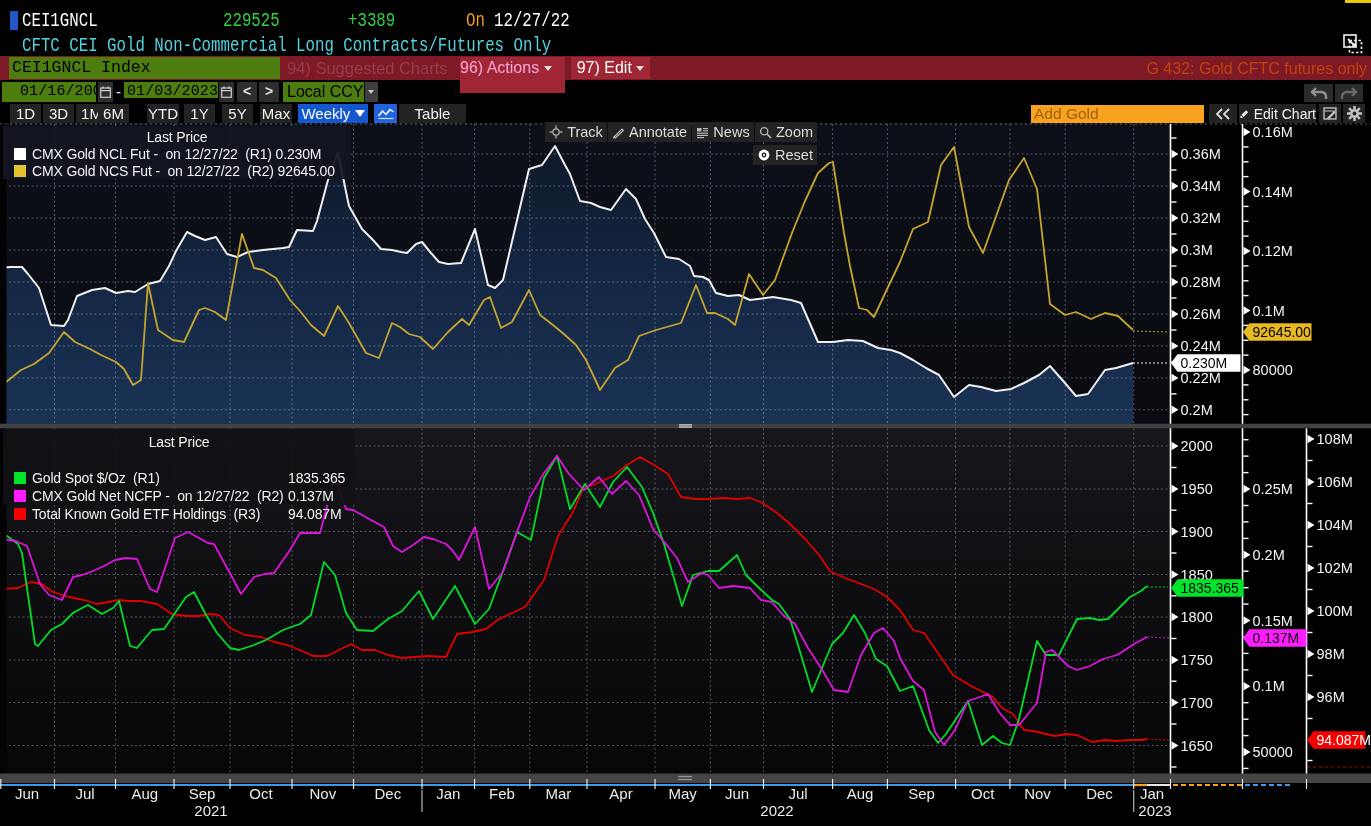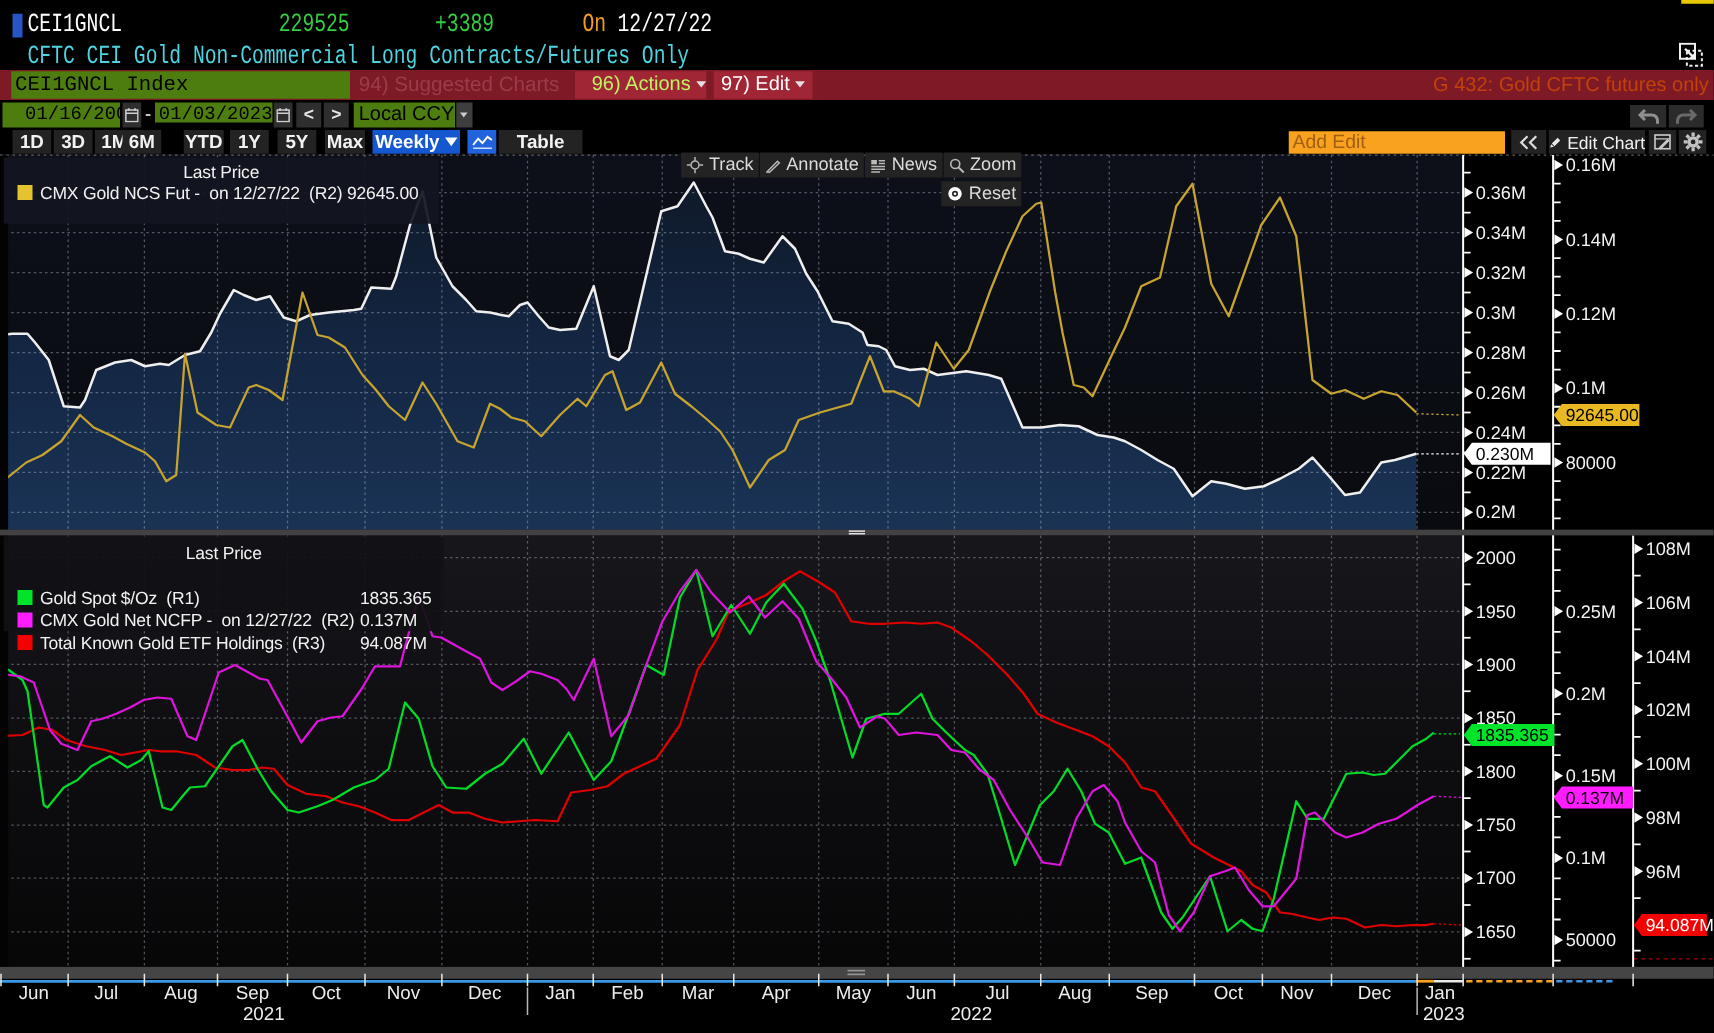--- a/index.html
+++ b/index.html
@@ -2,21 +2,21 @@
 <html><head><meta charset="utf-8">
 <style>
 * { margin:0; padding:0; box-sizing:border-box; }
 html,body { width:1371px; height:826px; background:#000; overflow:hidden;
   font-family:"Liberation Sans",sans-serif; }
 .abs { position:absolute; }
 .mono { font-family:"Liberation Mono",monospace; }
 .hdr { font-size:21px; white-space:pre; transform:scaleX(0.75); transform-origin:0 0; }
 .obox { background:#4d7c0f; color:#000; }
 .gbtn { background:#2e2e2e; color:#e6e6e6; }
-.tab { background:#232323; color:#f2f2f2; font-size:15px; font-weight:700;
+.tab { background:#232323; color:#f2f2f2; font-size:15px; font-weight:400;
   display:flex; align-items:center; justify-content:center; top:104px; height:19px; }
 .tbtn { background:#232323; color:#dcdcdc; font-size:14.5px; display:flex; align-items:center;
   height:20px; top:122px; z-index:5; }
 .leg { z-index:4; font-size:14px; color:#f2f2f2; letter-spacing:-0.15px; }
 .lrow { display:flex; align-items:center; height:14.5px; white-space:pre; }
 .sw { width:12px; height:12px; margin:0 6px 0 0; flex:none; }
 </style></head>
 <body>
 
 <div class="abs" style="left:10px;top:11px;width:8px;height:19px;background:#2457c5"></div>
@@ -31,21 +31,21 @@
       <rect x="6.5" y="6.5" width="12" height="12" fill="none" stroke="#f0f0f0" stroke-width="1.6" stroke-dasharray="2.5 2"></rect>
       <line x1="5" y1="5" x2="12.5" y2="12.5" stroke="#f0f0f0" stroke-width="1.8"></line>
       <polygon points="13.5,13.5 8.5,12.3 12.3,8.5" fill="#f0f0f0"></polygon>
     </svg></div>
 
 <div class="abs mono hdr" style="left:22px;top:34px;color:#4ed3e0">CFTC CEI Gold Non-Commercial Long Contracts/Futures Only</div>
 
 <div class="abs" style="left:0;top:56px;width:1371px;height:24px;background:#7d1a26"></div>
 <div class="abs obox mono" style="left:9px;top:57px;width:271px;height:22px;font-size:16.5px;line-height:22px;padding-left:3px">CEI1GNCL Index</div>
 <div class="abs" style="left:287px;top:57px;height:22px;line-height:23px;font-size:16.5px;color:#9e3b49">94) Suggested Charts</div>
-<div class="abs" style="left:460px;top:57px;width:105px;height:22px;background:#a02535;color:#bef264;font-size:16px;line-height:22px;text-align:right">96) Actions <span style="display:inline-block;width:0;height:0;border-left:4px solid transparent;border-right:4px solid transparent;border-top:5px solid #e0e0e0;vertical-align:2px"></span></div>
+<div class="abs" style="left:460px;top:57px;width:105px;height:36px;background:#a02535;color:#f9a8d4;font-size:16px;line-height:22px;text-align:left">96) Actions <span style="display:inline-block;width:0;height:0;border-left:4px solid transparent;border-right:4px solid transparent;border-top:5px solid #e0e0e0;vertical-align:2px"></span></div>
 <div class="abs" style="left:571px;top:57px;width:79px;height:22px;background:#a02535;color:#fff;font-size:16px;line-height:22px;text-align:center">97) Edit <span style="display:inline-block;width:0;height:0;border-left:4px solid transparent;border-right:4px solid transparent;border-top:5px solid #e0e0e0;vertical-align:2px"></span></div>
 <div class="abs" style="right:4px;top:57px;height:22px;line-height:23px;font-size:16px;color:#c2410c">G 432: Gold CFTC futures only</div>
 
 <div class="abs obox mono" style="left:2px;top:82px;width:94px;height:20px;font-size:15px;line-height:20px;padding-left:18px;letter-spacing:0.1px">01/16/2000</div>
 <div class="abs gbtn" style="left:98px;top:82px;width:15px;height:20px;display:flex;align-items:center;justify-content:center">
     <svg width="11" height="12" viewBox="0 0 11 12">
       <rect x="0.7" y="2" width="9.6" height="9.3" fill="none" stroke="#cfcfcf" stroke-width="1.2"></rect>
       <line x1="0.7" y1="4.6" x2="10.3" y2="4.6" stroke="#cfcfcf" stroke-width="1.2"></line>
       <line x1="3" y1="0.6" x2="3" y2="2.6" stroke="#cfcfcf" stroke-width="1.4"></line>
       <line x1="8" y1="0.6" x2="8" y2="2.6" stroke="#cfcfcf" stroke-width="1.4"></line>
@@ -87,21 +87,21 @@
 <div class="abs tab" style="left:222px;width:31px">5Y</div>
 <div class="abs tab" style="left:260px;width:32px">Max</div>
 <div class="abs tab" style="left:298px;width:70px;background:#1557cf;color:#fff">Weekly&nbsp;<span style="display:inline-block;width:0;height:0;border-left:5.5px solid transparent;border-right:5.5px solid transparent;border-top:7px solid #fff"></span></div>
 <div class="abs tab" style="left:374px;width:23px;background:#2063dd">
     <svg width="18" height="13" viewBox="0 0 18 13">
       <polyline points="1.5,9 5.5,4 9,7.5 13,2.5 16.5,5" fill="none" stroke="#ffffff" stroke-width="1.5"></polyline>
       <line x1="1.5" y1="11.5" x2="16.5" y2="11.5" stroke="#cfe0ff" stroke-width="1.2"></line>
     </svg>
   </div>
 <div class="abs tab" style="left:399px;width:67px">Table</div>
-<div class="abs" style="left:1031px;top:105px;width:173px;height:17.5px;background:#f8a21f;color:#a05f12;font-size:15.5px;line-height:17px;padding-left:3px">Add Edit</div>
+<div class="abs" style="left:1031px;top:105px;width:173px;height:17.5px;background:#f8a21f;color:#a05f12;font-size:15.5px;line-height:17px;padding-left:3px">Add Gold</div>
 <div class="abs" style="left:1209px;top:104px;width:28px;height:19px;background:#232323;display:flex;align-items:center;justify-content:center">
     <svg width="16" height="12" viewBox="0 0 16 12">
       <path d="M7 1 L2 6 L7 11 M14 1 L9 6 L14 11" fill="none" stroke="#dcdcdc" stroke-width="1.8"></path>
     </svg>
   </div>
 <div class="abs" style="left:1239px;top:104px;width:77px;height:19px;background:#232323;color:#f2f2f2;font-size:14px;white-space:nowrap;display:flex;align-items:center"><svg width="15" height="14" viewBox="0 0 15 14">
       <path d="M1.5 12.5 L2.7 8.8 L5.7 11.8 Z" fill="#e8e8e8"></path>
       <path d="M3.4 8.2 L9.8 1.8 L12.7 4.7 L6.3 11.1 Z" fill="#e8e8e8"></path>
     </svg>&nbsp;Edit Chart</div>
 <div class="abs" style="left:1319px;top:104px;width:22px;height:19px;background:#232323;display:flex;align-items:center;justify-content:center">
@@ -439,20 +439,21 @@
       <line x1="8" y1="8" x2="12" y2="12" stroke="#b9b9b9" stroke-width="1.6"></line>
     </svg>&nbsp;Zoom</div>
 <div class="abs tbtn" style="left:753px;top:145px;width:64px;justify-content:center"><svg width="14" height="14" viewBox="0 0 14 14">
       <circle cx="7" cy="7" r="5.4" fill="#ffffff"></circle>
       <circle cx="7" cy="7" r="2.4" fill="#232323"></circle>
       <circle cx="7" cy="7" r="1.1" fill="#ffffff"></circle>
     </svg>&nbsp;Reset</div>
 
 <div class="abs leg" style="left:3px;top:126px;width:348px;height:53px;background:rgba(19,22,32,0.93)">
 <div style="text-align:center;font-size:14px;padding-top:3px">Last Price</div>
+<div class="lrow" style="margin:2px 0 0 11px"><span class="sw" style="background:#fff"></span>CMX Gold NCL Fut -&nbsp;&nbsp;on 12/27/22&nbsp;&nbsp;(R1)&nbsp;0.230M</div>
 <div class="lrow" style="margin:2px 0 0 11px"><span class="sw" style="background:#e3c330"></span>CMX Gold NCS Fut -&nbsp;&nbsp;on 12/27/22&nbsp;&nbsp;(R2)&nbsp;92645.00</div>
 </div>
 <div class="abs leg" style="left:3px;top:429px;width:352px;height:76px;background:rgba(17,17,22,0.93)">
 <div style="text-align:center;font-size:14px;padding-top:4.5px">Last Price</div>
 <div class="lrow" style="margin:21px 0 0 11px"><span class="sw" style="background:#00e42a"></span>Gold Spot $/Oz&nbsp;&nbsp;(R1)<span style="position:absolute;left:285px">1835.365</span></div>
 <div class="lrow" style="margin:3.5px 0 0 11px"><span class="sw" style="background:#ff1dff"></span>CMX Gold Net NCFP -&nbsp;&nbsp;on 12/27/22&nbsp;&nbsp;(R2)<span style="position:absolute;left:285px">0.137M</span></div>
 <div class="lrow" style="margin:3.5px 0 0 11px"><span class="sw" style="background:#f50000"></span>Total Known Gold ETF Holdings&nbsp;&nbsp;(R3)<span style="position:absolute;left:285px">94.087M</span></div>
 </div>
 
 </body></html>

